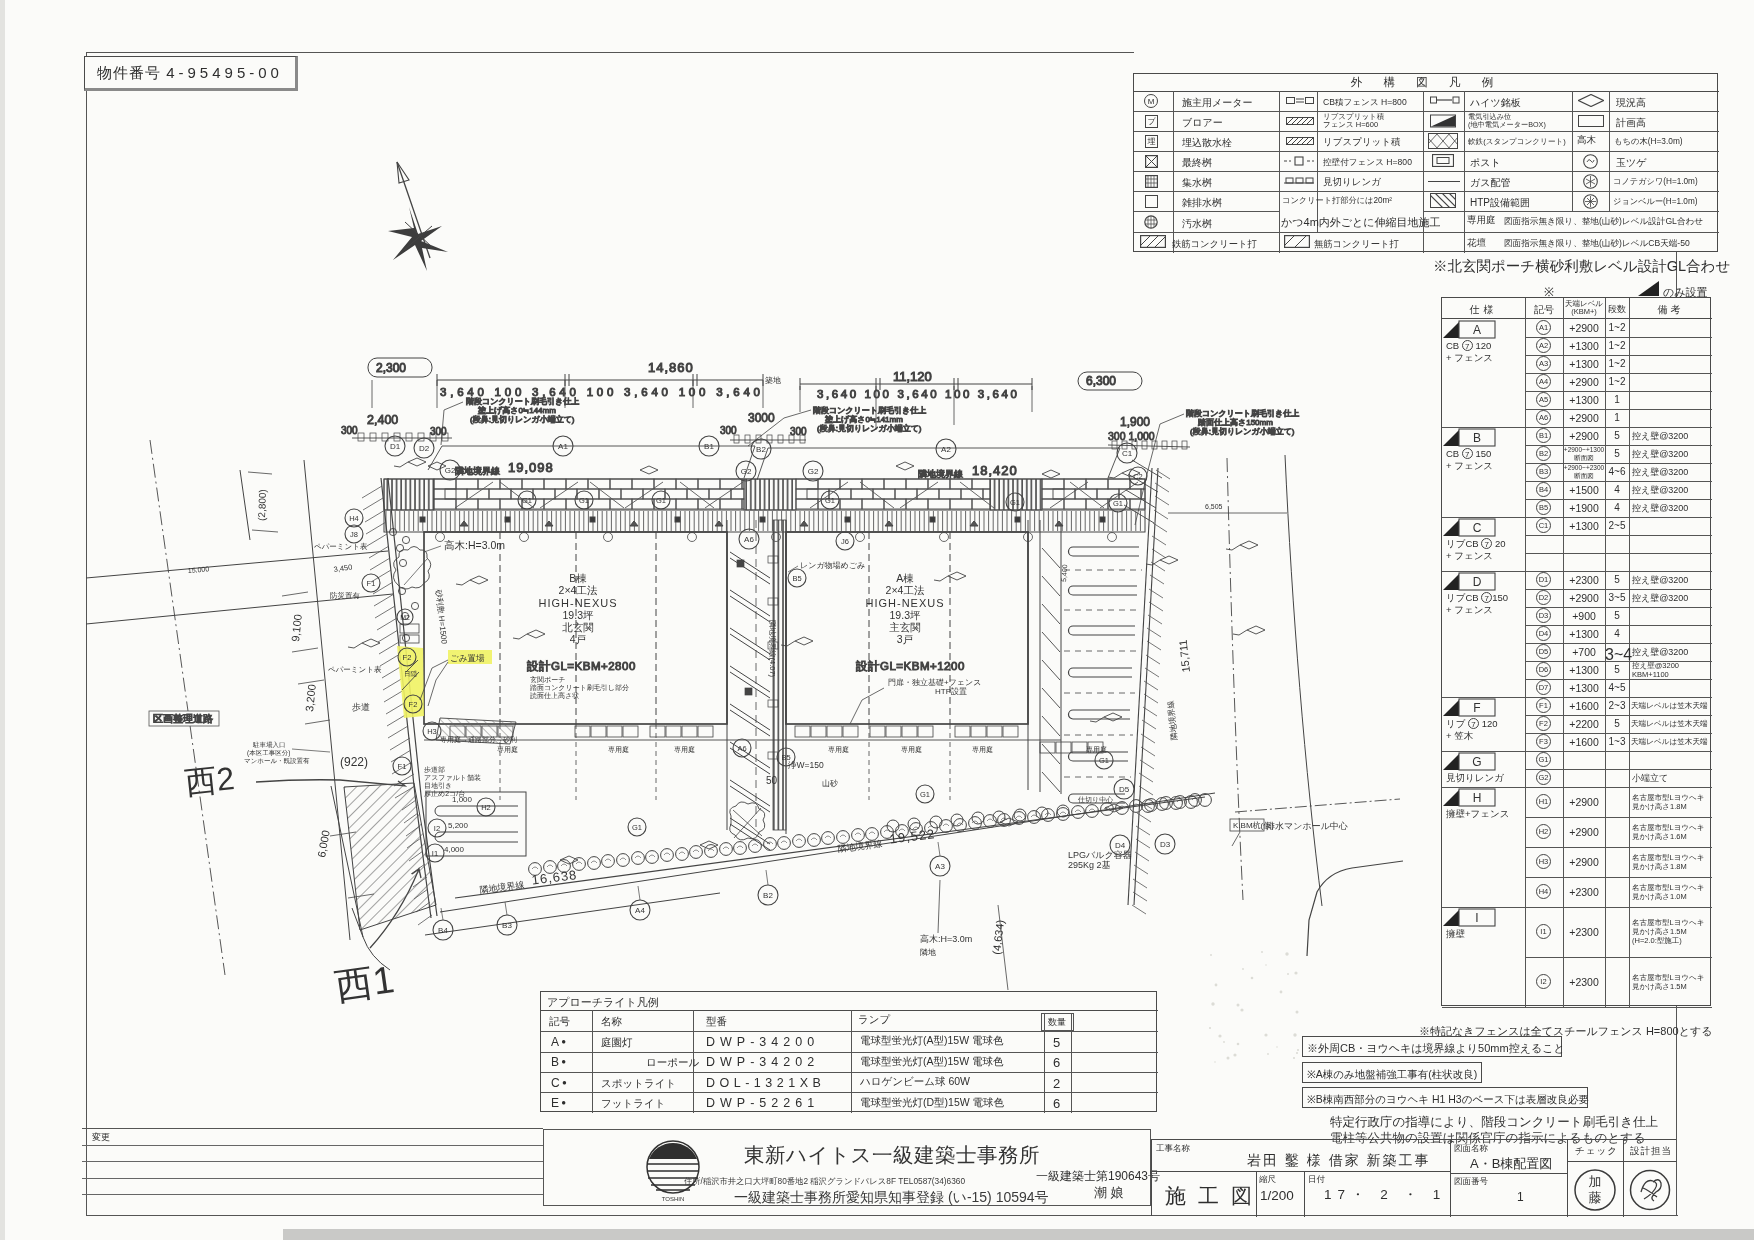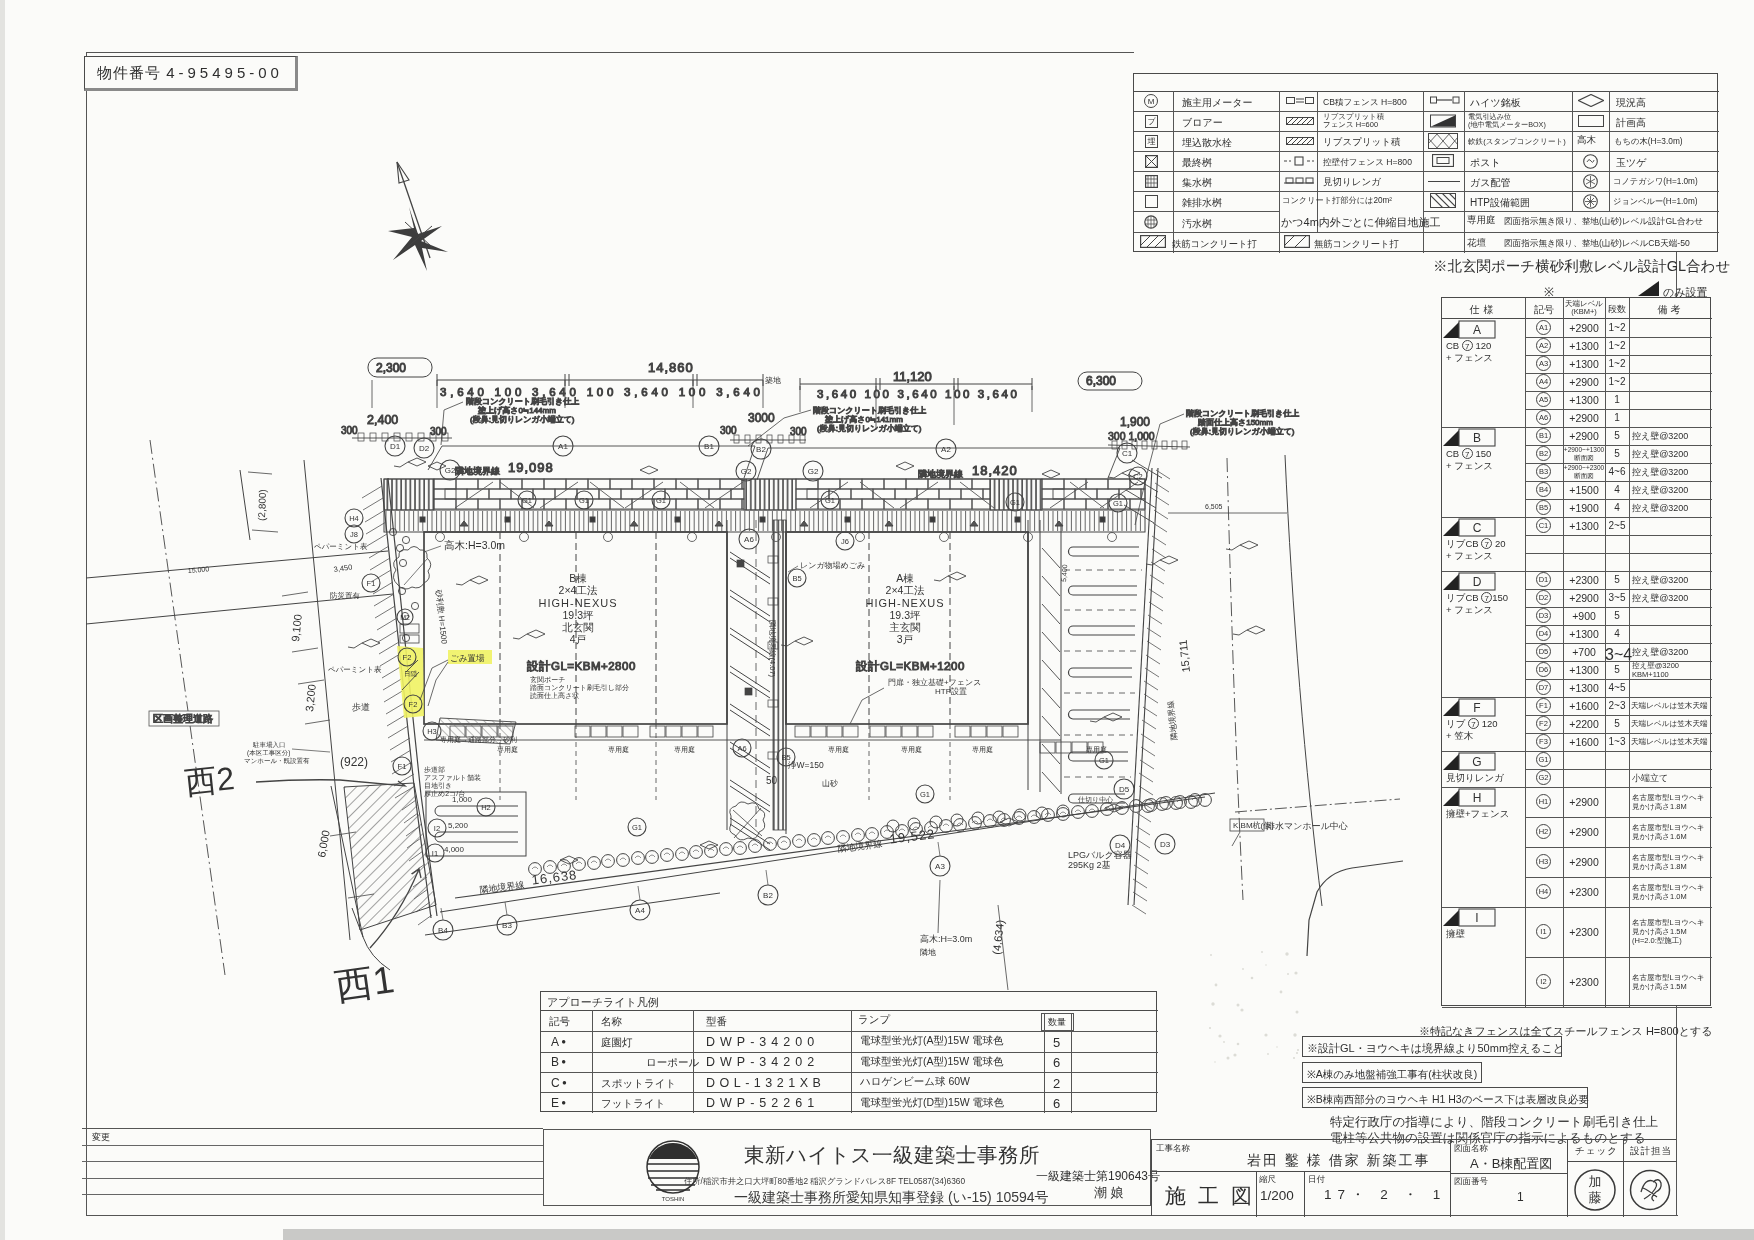--- a/index.html
+++ b/index.html
@@ -1194,20 +1194,21 @@
 <circle cx="1296" cy="973" r="1.6"></circle>
 <circle cx="1294" cy="1058" r="1.1"></circle>
 <circle cx="1242" cy="1010" r="1.6"></circle>
 <circle cx="1220" cy="1036" r="1.6"></circle>
 <circle cx="1287" cy="954" r="1.7"></circle>
 </g>
 </svg>
 
 <div class="abs" style="left:1133px;top:73px;width:585px;height:179px;border:1.4px solid #4a4a4a;font-size:10px;background:#fbfbf9;">
 
+ <div class="abs tc" style="left:0;top:1px;width:585px;font-size:11.5px;letter-spacing:9px;">外 構 図 凡 例</div>
  <div class="abs" style="left:0;top:17px;width:585px;height:0;border-top:1.2px solid #4a4a4a;"></div>
 
  <div class="abs" style="left:0;top:37px;width:585px;height:0;border-top:1px solid #555;"></div>
  <div class="abs" style="left:0;top:57px;width:585px;height:0;border-top:1px solid #555;"></div>
  <div class="abs" style="left:0;top:77px;width:585px;height:0;border-top:1px solid #555;"></div>
  <div class="abs" style="left:0;top:97px;width:585px;height:0;border-top:1px solid #555;"></div>
  <div class="abs" style="left:0;top:117px;width:289px;height:0;border-top:1px solid #555;"></div>
  <div class="abs" style="left:289px;top:117px;width:296px;height:0;border-top:1px solid #555;"></div>
  <div class="abs" style="left:0;top:137px;width:145px;height:0;border-top:1px solid #555;"></div>
  <div class="abs" style="left:289px;top:137px;width:296px;height:0;border-top:1px solid #555;"></div>
@@ -1577,21 +1578,21 @@
 <div class="abs tc" style="left:121px;top:628px;width:42px;font-size:10.5px;">+2300</div>
 <div class="abs" style="left:190px;top:620px;width:80px;font-size:7.5px;line-height:9px;">名古屋市型Lヨウヘキ<br>見かけ高さ1.5M<br>(H=2.0:型施工)</div>
 <div class="abs" style="left:0px;top:709px;width:270px;height:0;border-top:1px solid #555;"></div>
 <div class="sg" style="left:94px;top:676px;">I2</div>
 <div class="abs tc" style="left:121px;top:678px;width:42px;font-size:10.5px;">+2300</div>
 <div class="abs" style="left:190px;top:675px;width:80px;font-size:7.5px;line-height:9px;">名古屋市型Lヨウヘキ<br>見かけ高さ1.5M</div>
 </div>
 
 <div class="abs" style="left:1419px;top:1024px;font-size:11px;white-space:nowrap;">※特記なきフェンスは全てスチールフェンス H=800とする</div>
 
-<div class="abs" style="left:1302px;top:1036px;width:260px;height:21px;border:1.4px solid #4a4a4a;font-size:11px;padding:4px 0 0 4px;white-space:nowrap;">※設計GL・ヨウヘキは境界線より50mm控えること</div>
+<div class="abs" style="left:1302px;top:1036px;width:260px;height:21px;border:1.4px solid #4a4a4a;font-size:11px;padding:4px 0 0 4px;white-space:nowrap;">※外周CB・ヨウヘキは境界線より50mm控えること</div>
 
 <div class="abs" style="left:1302px;top:1062px;width:180px;height:21px;border:1.4px solid #4a4a4a;font-size:10.5px;padding:4px 16px 0 4px;white-space:nowrap;">※A棟のみ地盤補強工事有(柱状改良)</div>
 
 <div class="abs" style="left:1302px;top:1087px;width:286px;height:21px;border:1.4px solid #4a4a4a;font-size:10.5px;padding:4px 0 0 4px;white-space:nowrap;">※B棟南西部分のヨウヘキ H1 H3のベース下は表層改良必要</div>
 
 <div class="abs" style="left:1330px;top:1114px;font-size:12.5px;">特定行政庁の指導により、階段コンクリート刷毛引き仕上</div>
 
 <div class="abs" style="left:1330px;top:1130px;font-size:12.5px;font-weight:normal;color:#3a3a3a;">電柱等公共物の設置は関係官庁の指示によるものとする</div>
 
 <div class="abs" style="left:540px;top:991px;width:617px;height:121px;border:1.5px solid #4a4a4a;font-size:10.5px;background:#fbfbf9;">

